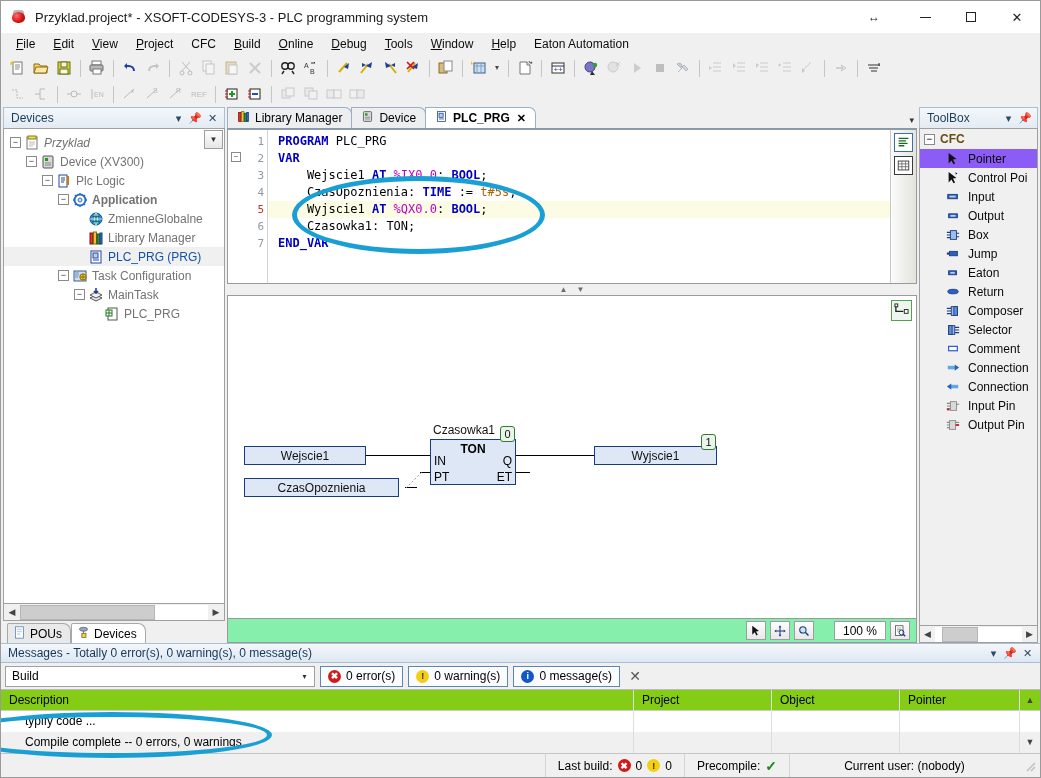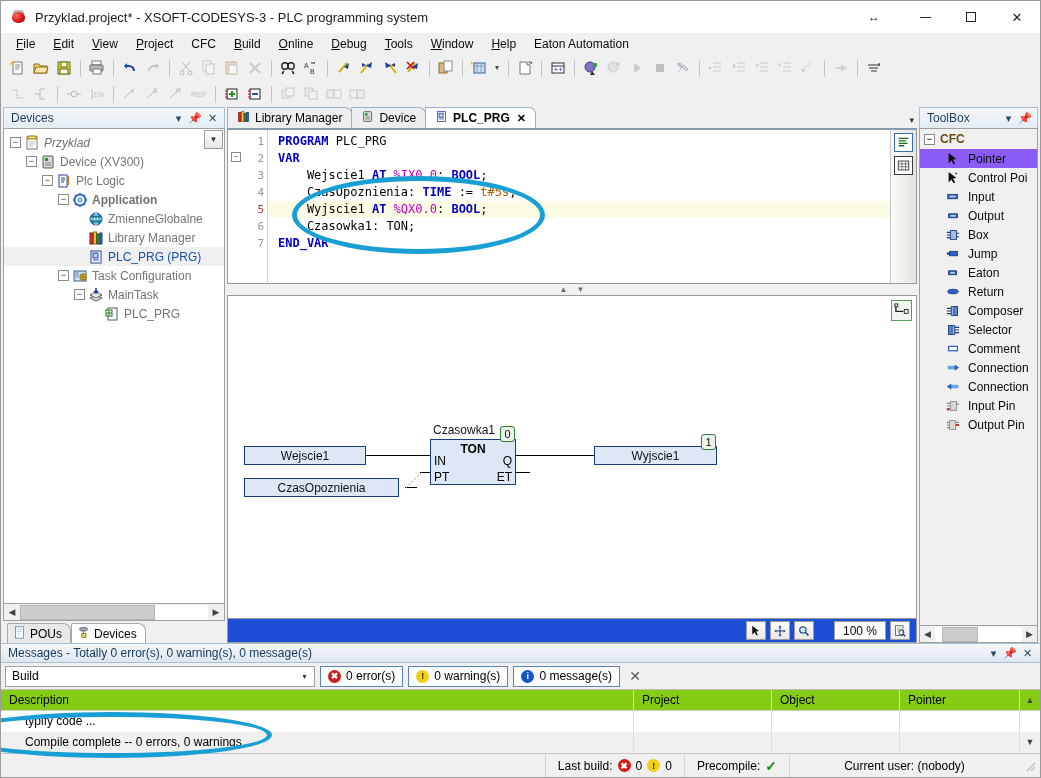--- a/index.html
+++ b/index.html
@@ -290,21 +290,21 @@
   .vbadge {
     position: absolute; min-width: 15px; height: 16px;
     background: #eaf4ea; border: 1px solid #2f7d32; border-radius: 3px;
     font-size: 11px; color: #111;
     display: flex; align-items: center; justify-content: center;
     padding: 0 2px;
   }
 
   .cfc-status {
     height: 24px; min-height: 24px;
-    background: #1d4ed8;
+    background: #86efac;
     border: 1px solid #9a9a9a; border-top: none;
     display: flex; align-items: center; justify-content: flex-end;
     padding-right: 6px; gap: 4px;
   }
   .cfc-status .mini {
     width: 20px; height: 19px;
     border: 1px solid #9d9d9d;
     background: linear-gradient(#fdfdfd,#e8e8e8);
     display: flex; align-items: center; justify-content: center;
     font-size: 11px;

